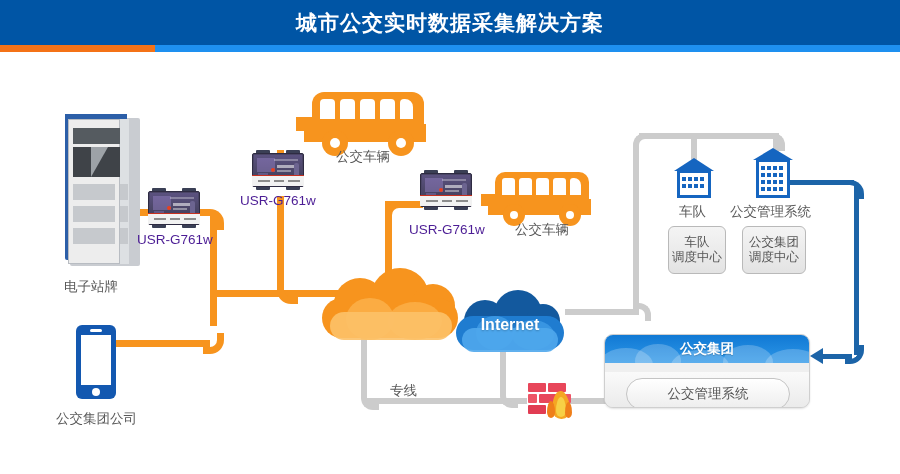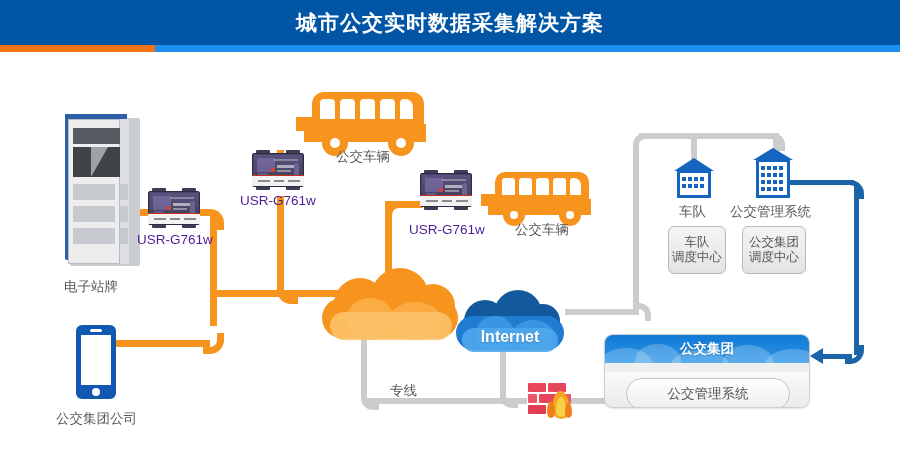--- a/index.html
+++ b/index.html
@@ -325,21 +325,21 @@
   </div>
 
   <div class="cloud" style="left:452px;top:288px;width:116px;height:64px;">
     <span class="pf" style="left:12px;top:12px;width:42px;height:42px;background:#13599E;"></span>
     <span class="pf" style="left:42px;top:2px;width:48px;height:48px;background:#13599E;"></span>
     <span class="pf" style="left:74px;top:16px;width:34px;height:34px;background:#13599E;"></span>
     <span class="base" style="left:4px;top:28px;width:108px;height:34px;background:#1F7CD0;border-radius:22px;"></span>
     <span class="pf" style="left:24px;top:28px;width:38px;height:34px;background:#3E9BE6;opacity:.85;"></span>
     <span class="pf" style="left:60px;top:32px;width:42px;height:30px;background:#3E9BE6;opacity:.8;"></span>
     <span class="base" style="left:10px;top:40px;width:96px;height:24px;background:#4FA7EC;opacity:.9;border-radius:14px;"></span>
-    <div class="ctext" style="top:40px;font-size:16px;">Internet</div>
+    <div class="ctext" style="top:28px;font-size:16px;">Internet</div>
   </div>
 
   <div class="lbl lbl-cn" style="left:390px;top:382px;">专线</div>
 
   <div id="firewall">
     <span class="brick" style="left:0px;top:0px;width:18px;height:9px;background:#E8465A;"></span>
     <span class="brick" style="left:20px;top:0px;width:18px;height:9px;background:#E8465A;"></span>
     <span class="brick" style="left:0px;top:11px;width:9px;height:9px;background:#EE5566;"></span>
     <span class="brick" style="left:11px;top:11px;width:18px;height:9px;background:#E8465A;"></span>
     <span class="brick" style="left:31px;top:11px;width:12px;height:9px;background:#EE5566;"></span>

